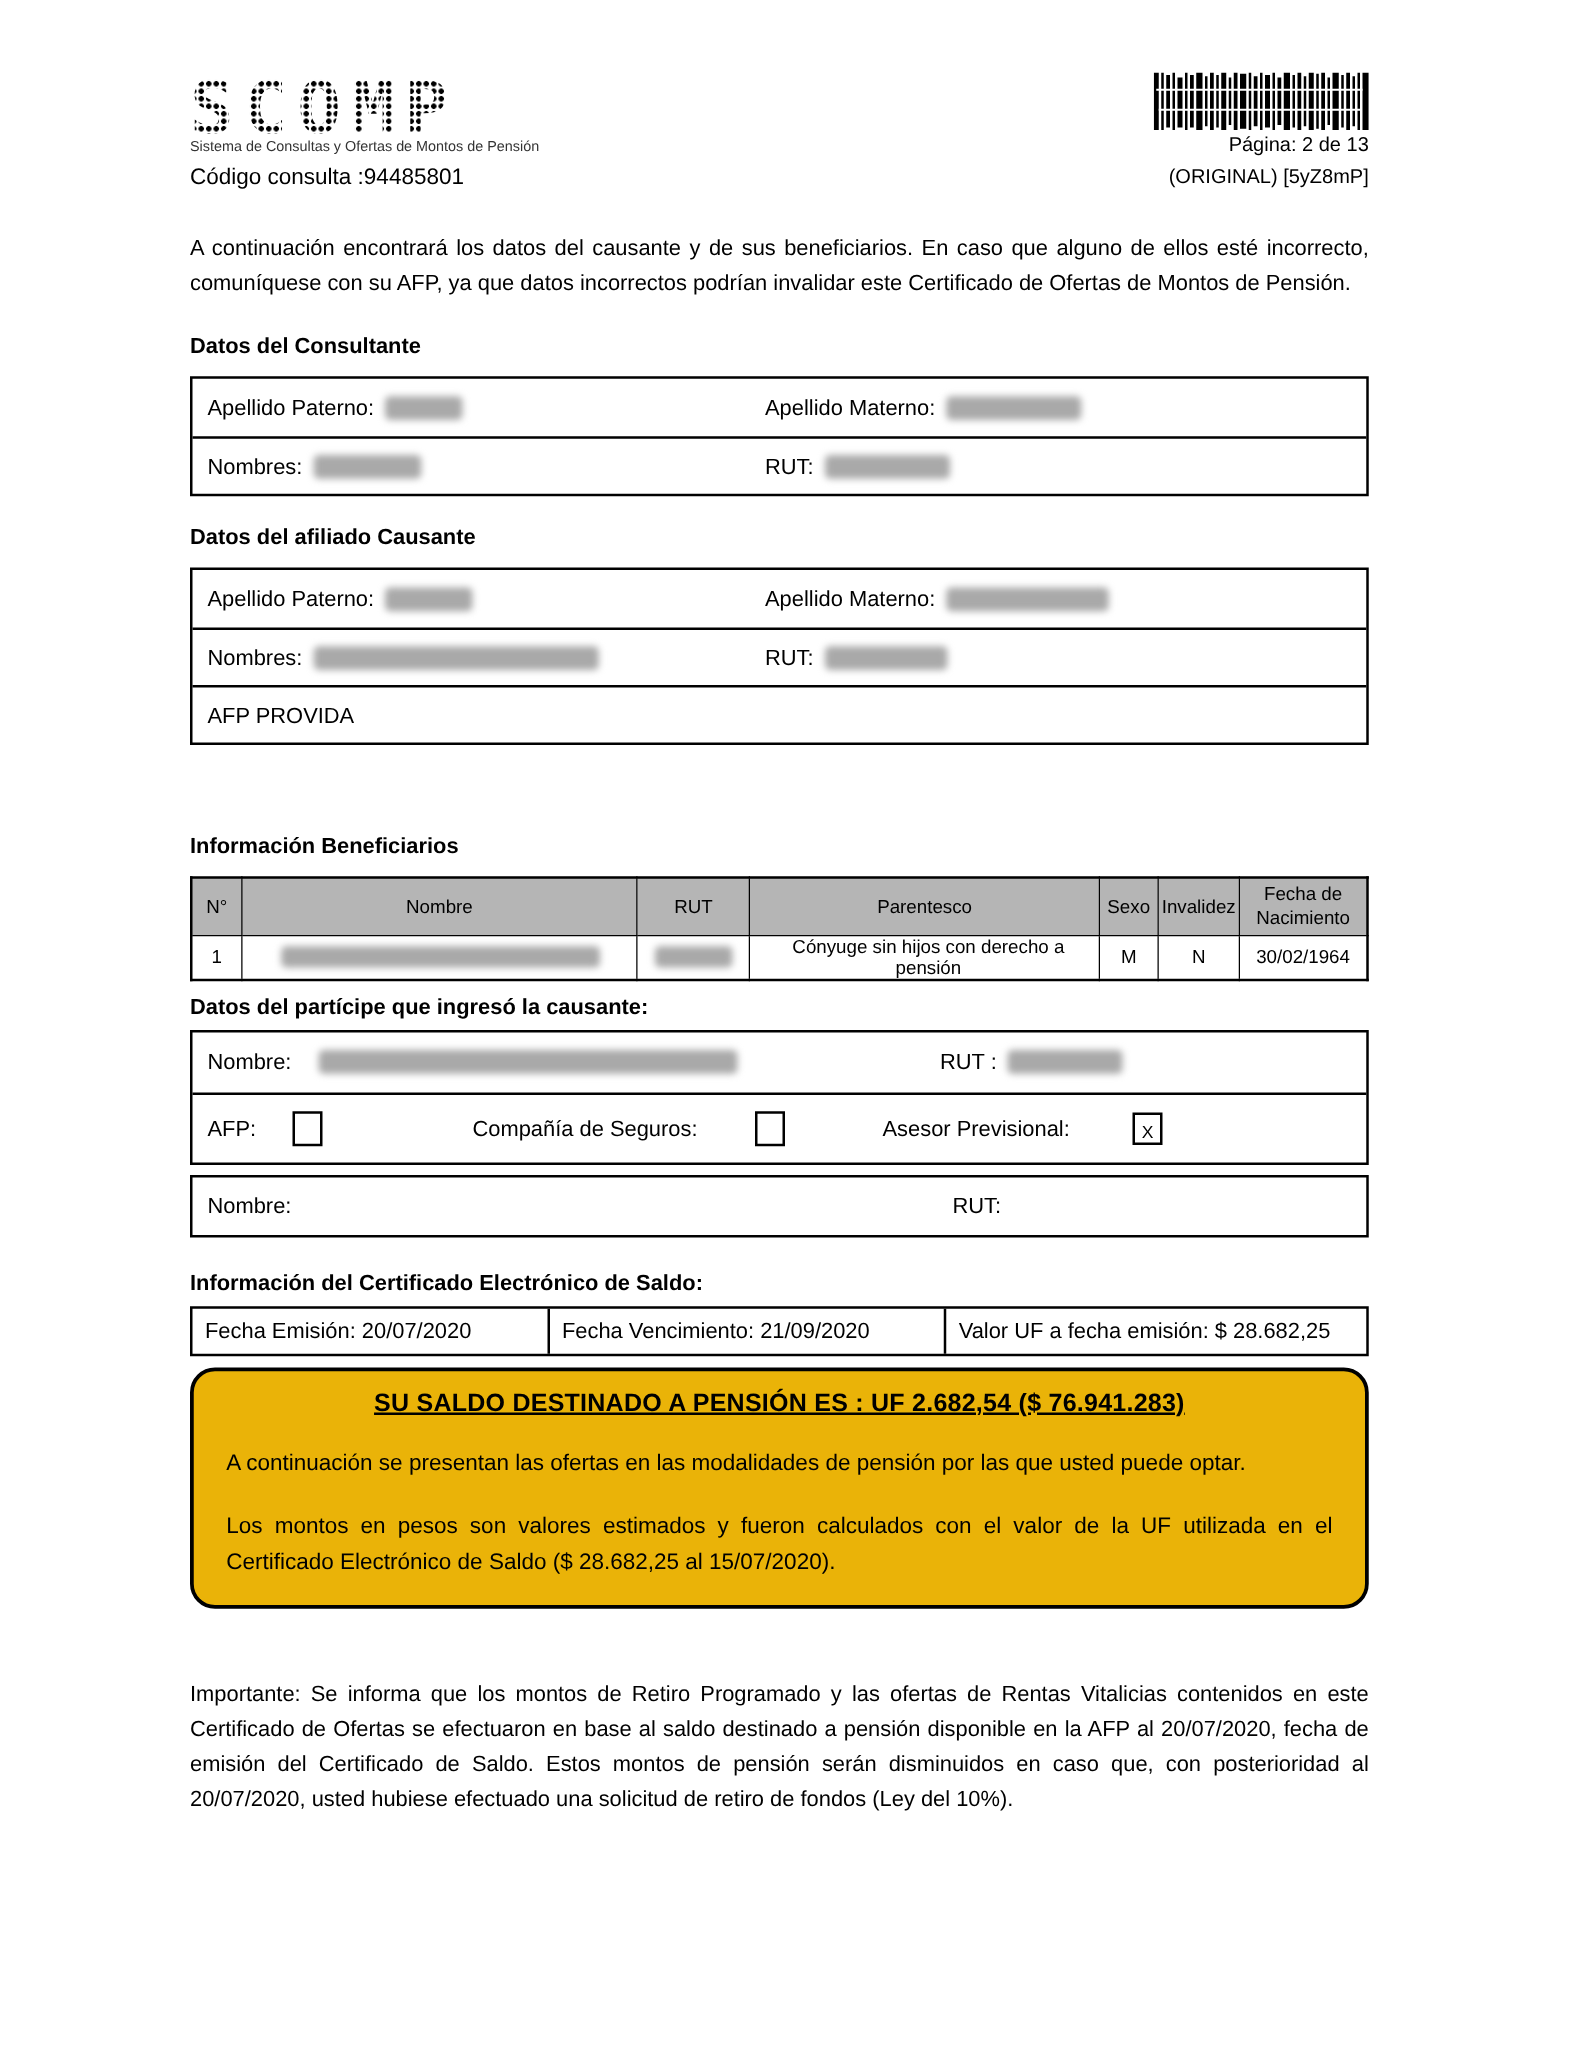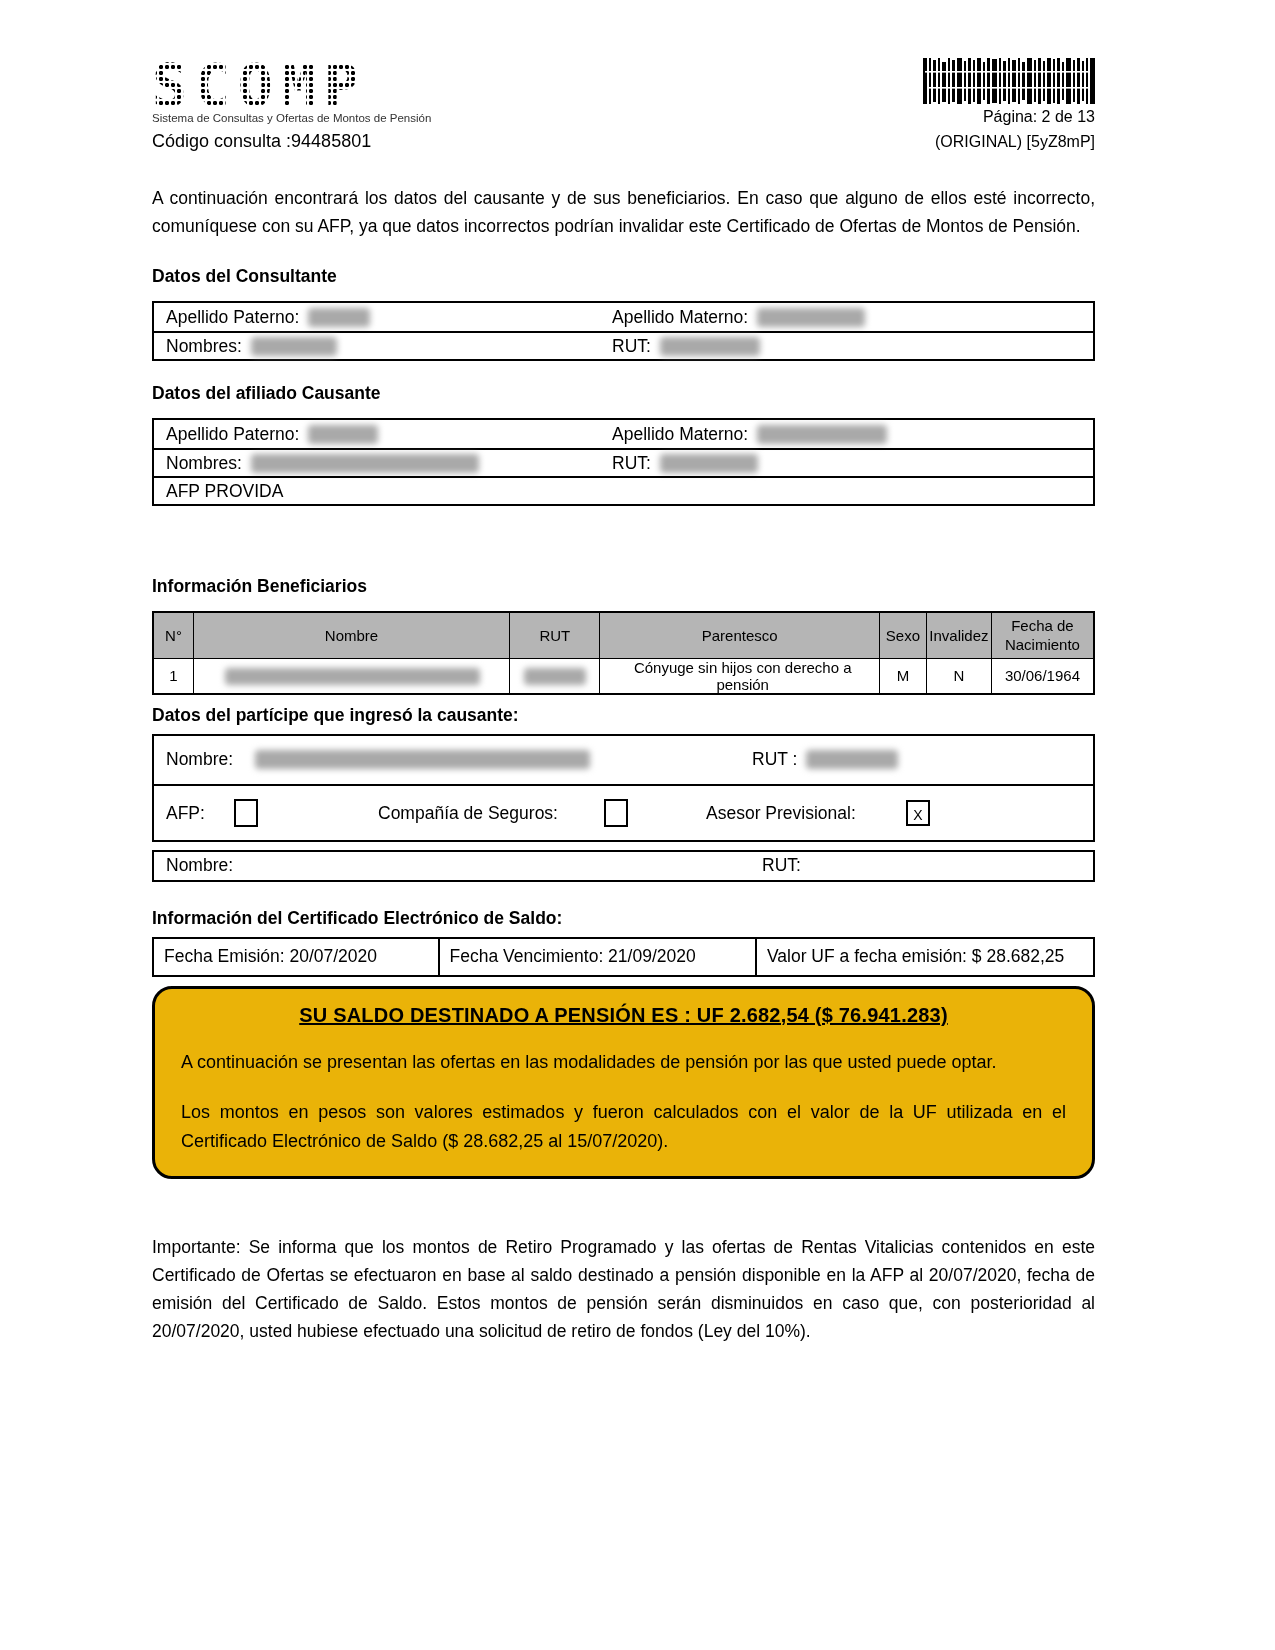--- a/index.html
+++ b/index.html
@@ -29,21 +29,21 @@
   .hdr-right { display: flex; flex-direction: column; align-items: flex-end; }
   .barcode { width: 172px; height: 46px; }
   .pagina { font-size: 16px; margin-top: 4px; }
   .original { font-size: 16px; margin-top: 7px; }
   
   .para { font-size: 17.5px; line-height: 28px; text-align: justify; }
   .intro { margin-top: 22px; }
   .sec-title { font-size: 17.5px; font-weight: bold; }
   
   .tbox { border: 2px solid #000; }
-  .trow { position: relative; display: flex; align-items: center; height: 28px; padding-left: 12px; font-size: 17.5px; }
+  .trow { position: relative; display: flex; align-items: center; height: 46px; padding-left: 12px; font-size: 17.5px; }
   .trow + .trow { border-top: 2px solid #000; padding-left: 12px; }
   .col2 { position: absolute; left: 458px; display: flex; align-items: center; }
   .redact { display: inline-block; height: 19px; background: #a9a9a9; border-radius: 4px; filter: blur(3px); margin-left: 9px; vertical-align: middle; }
   
   table.ben { border-collapse: collapse; width: 100%; table-layout: fixed; }
   table.ben th, table.ben td { border: 1.5px solid #000; font-weight: normal; }
   table.ben { border: 2px solid #000; }
   table.ben th { background: #b5b5b5; font-size: 15px; text-align: center; height: 46px; line-height: 19px; }
   table.ben td { font-size: 15px; height: 26px; text-align: center; }
   td.pare { text-align: left; padding-left: 6px; }
@@ -204,21 +204,21 @@
       </tr>
     </thead>
     <tbody>
       <tr>
         <td>1</td>
         <td><span class="redact" style="width:255px;margin-left:2px;height:17px"></span></td>
         <td><span class="redact" style="width:62px;margin-left:0;height:17px"></span></td>
         <td class="pare">Cónyuge sin hijos con derecho a pensión</td>
         <td>M</td>
         <td>N</td>
-        <td>30/06/1964</td>
+        <td>30/02/1964</td>
       </tr>
     </tbody>
   </table>
 
   <div class="sec-title mt10">Datos del partícipe que ingresó la causante:</div>
   <div class="tbox mt8">
     <div class="trow" style="height:48px">
       <span>Nombre:</span>
       <span class="redact" style="width:335px;margin-left:22px"></span>
       <span class="col2" style="left:598px">

